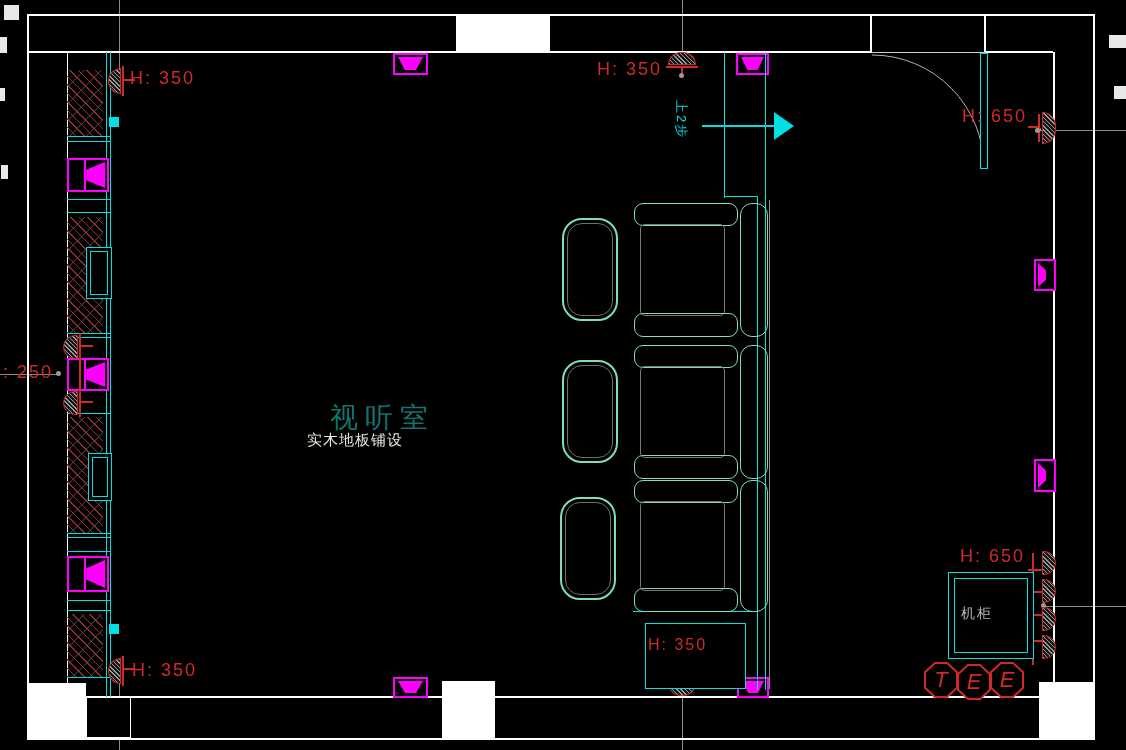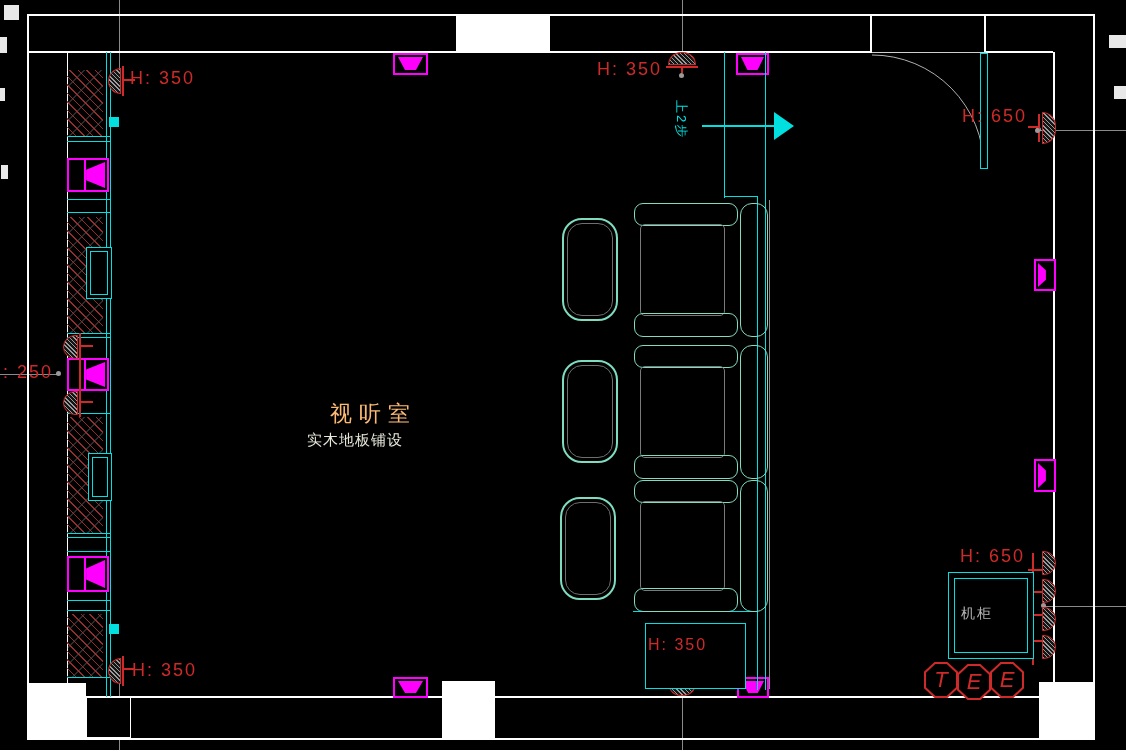--- a/index.html
+++ b/index.html
@@ -30,21 +30,21 @@
   .ottoman i{position:absolute;inset:3px;border:1px solid #6f6f6f;border-radius:15px;display:block;}
   .chair{position:absolute;width:134px;height:134px;}
   .arm{position:absolute;border:1px solid #7fdcc0;border-radius:9px;box-sizing:border-box;}
   .seat{position:absolute;border:1px solid #7a7a7a;border-radius:5px;box-sizing:border-box;}
   .back{position:absolute;border:1px solid #7fdcc0;border-radius:12px;box-sizing:border-box;}
   .tee{position:absolute;width:34px;height:36px;background:#cf2a2a;
        clip-path:polygon(31% 0,69% 0,100% 27%,100% 73%,69% 100%,31% 100%,0 73%,0 27%);}
   .tee i{position:absolute;inset:2px;background:#000;display:flex;align-items:center;justify-content:center;
        clip-path:polygon(31% 0,69% 0,100% 27%,100% 73%,69% 100%,31% 100%,0 73%,0 27%);}
   .tee span{color:#cf2a2a;font-size:22px;font-family:"Liberation Sans",sans-serif;}
-  .roomname{position:absolute;color:#fdba74;font-size:22px;letter-spacing:7px;white-space:nowrap;}
+  .roomname{position:absolute;color:#0f766e;font-size:28px;letter-spacing:7px;white-space:nowrap;}
   .roomnote{position:absolute;color:#e8e8dc;font-size:15px;letter-spacing:1px;white-space:nowrap;}
   .cabtext{position:absolute;color:#b5b5b5;font-size:14px;letter-spacing:2px;white-space:nowrap;}
   .stepnote{position:absolute;color:#00e0e0;font-size:13px;letter-spacing:2px;white-space:nowrap;
        transform:rotate(90deg);transform-origin:0 0;}
   .frag{position:absolute;background:#e8e8e8;}
 </style>
 </head>
 <body>
 
 <div class="canvas">

